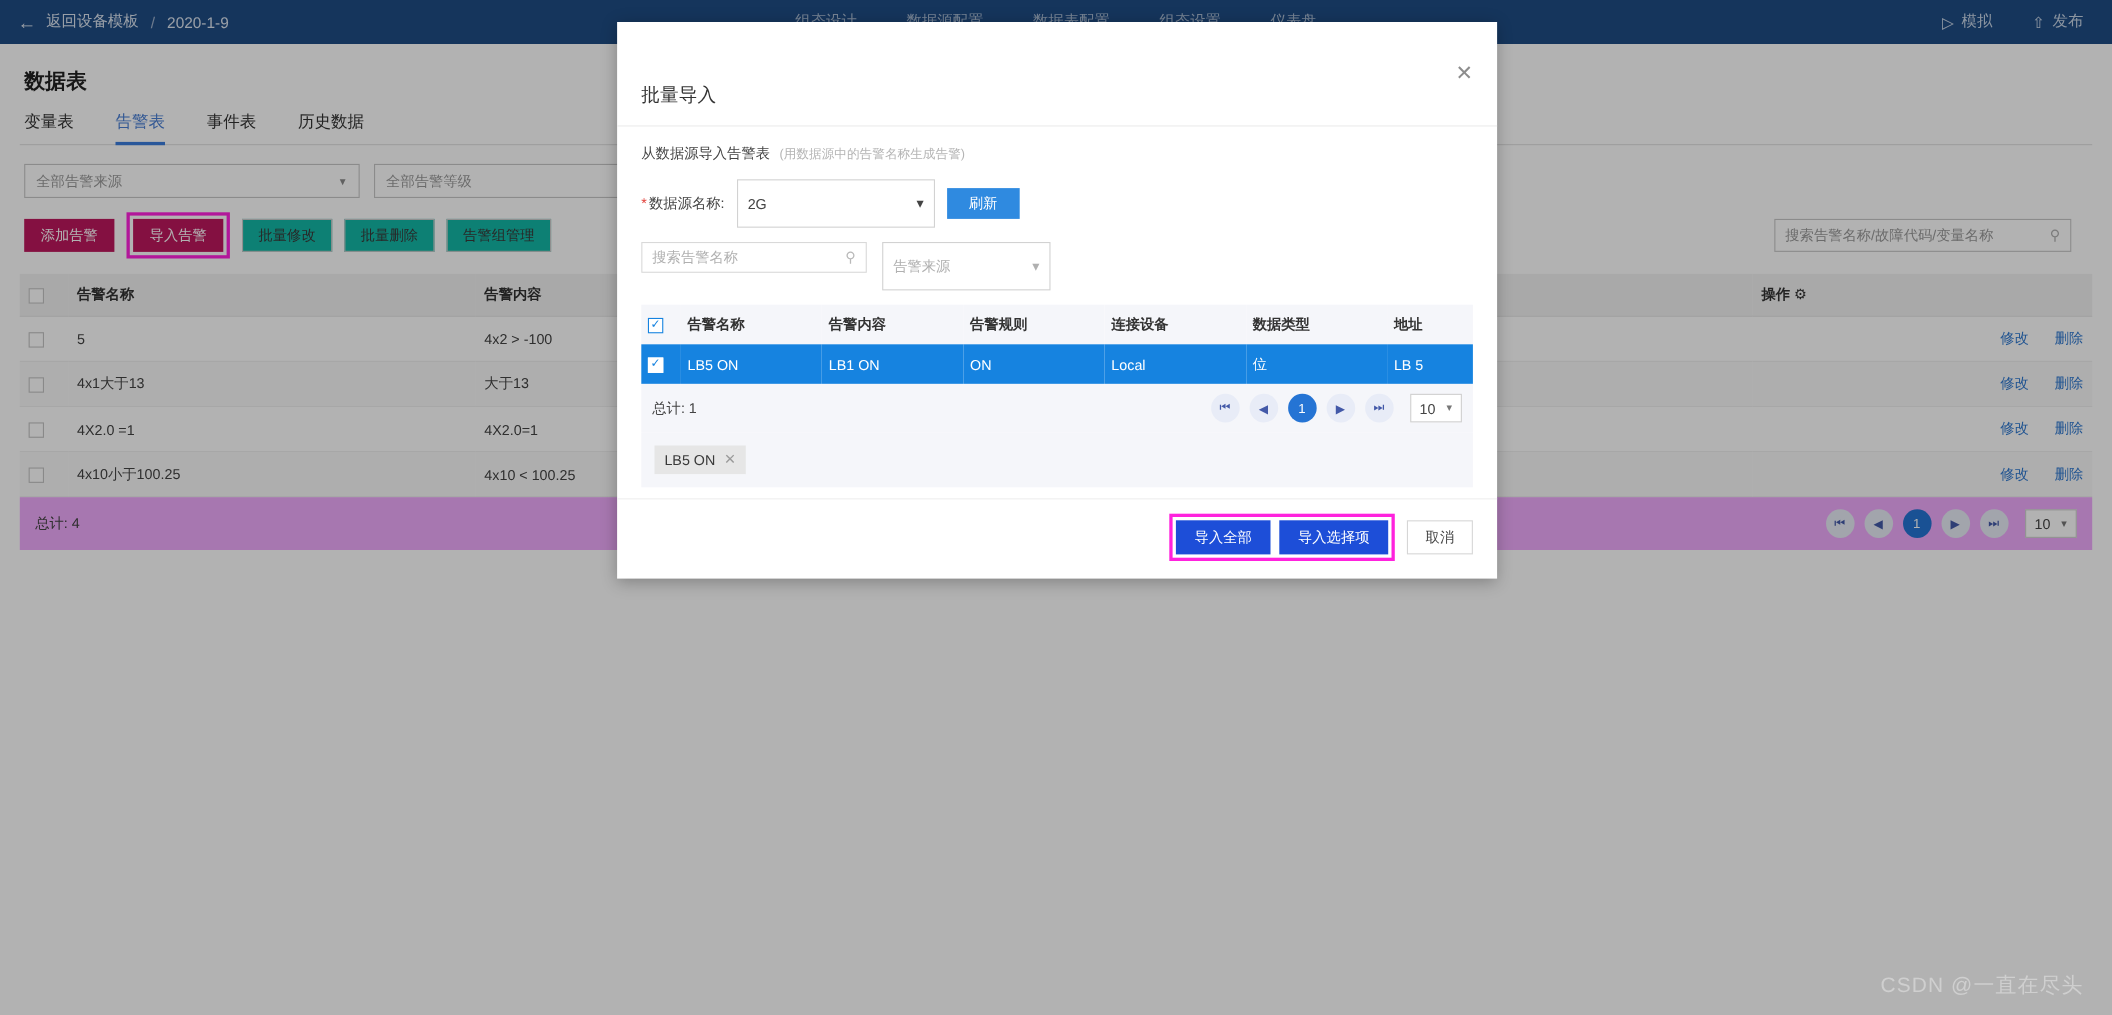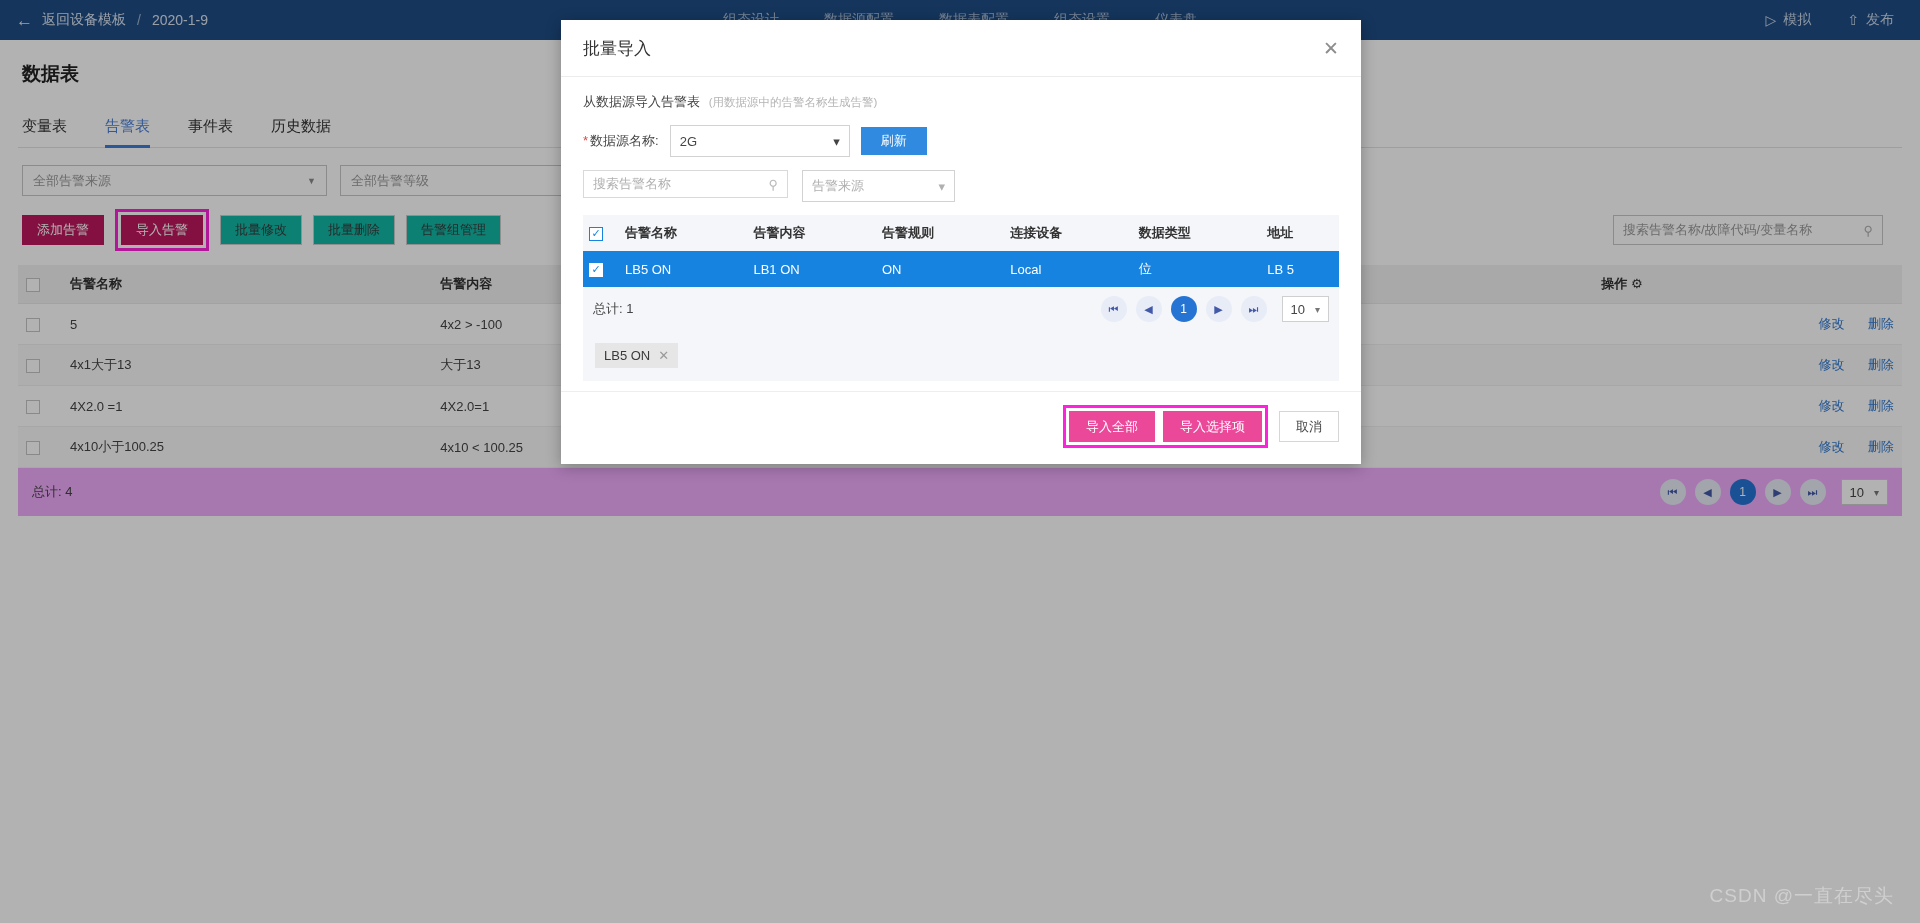--- a/index.html
+++ b/index.html
@@ -50,21 +50,21 @@
   .content { padding: 0 18px; }
   .page-title {
     font-size: 19px; font-weight: bold; color: #222;
     padding: 21px 0 14px 4px;
   }
   .tabs {
     display: flex; gap: 38px; padding-left: 4px;
     border-bottom: 1px solid #e2e2e2;
     font-size: 15px; color: #333;
   }
-  .tab { padding-bottom: 11px; cursor: pointer; position: relative; margin-top: 16px; }
+  .tab { padding-bottom: 11px; cursor: pointer; position: relative; }
   .tab.active { color: #4a7fd4; }
   .tab.active::after {
     content: ""; position: absolute; left: 0; right: 0; bottom: -1px;
     height: 3px; background: #3b7ddd;
   }
 
   .filter-row {
     display: flex; align-items: center; gap: 13px;
     padding: 17px 0 0 4px;
   }
@@ -141,31 +141,31 @@
   
   #modal {
     position: absolute; z-index: 100;
     left: 561px; top: 20px; width: 800px;
     background: #fff; box-shadow: 0 3px 14px rgba(0,0,0,0.28);
   }
   .m-head {
     display: flex; align-items: center;
     padding: 17px 22px 16px 22px; border-bottom: 1px solid #ececec;
   }
-  .m-title { font-size: 17px; color: #333; }
+  .m-title { font-size: 17px; color: #333; margin-top: 38px; }
   .m-close { margin-left: auto; font-size: 19px; color: #8d8d8d; cursor: pointer; line-height: 1; }
   .m-body { padding: 16px 22px 10px 22px; }
   .m-sub { font-size: 13px; color: #444; margin-bottom: 14px; }
   .m-sub .hint { color: #b4b4b4; font-size: 11.5px; margin-left: 5px; }
 
   .ds-row { display: flex; align-items: center; gap: 11px; margin-bottom: 13px; }
   .ds-label { font-size: 13px; color: #444; }
   .ds-label .req { color: #e3453f; margin-right: 2px; }
   .m-sel {
-    height: 32px; border: 1px solid #d2d2d2; background: #fff;
+    height: 44px; border: 1px solid #d2d2d2; background: #fff;
     display: flex; align-items: center; justify-content: space-between;
     padding: 0 9px; font-size: 13px; color: #444;
   }
   #ds-select { width: 180px; }
   .btn-refresh { height: 28px; padding: 0 20px; background: #2f8ae0; color:#fff; font-size: 13px;
      display:inline-flex; align-items:center; justify-content:center; border:none; cursor:pointer; }
 
   .m-filter-row { display: flex; gap: 14px; margin-bottom: 13px; }
   .m-search {
     width: 205px; height: 28px; border: 1px solid #d9d9d9; background: #fff;
@@ -201,21 +201,21 @@
     padding: 5px 9px;
   }
   .tag .x { color: #9a9a9a; cursor: pointer; font-size: 13px; }
 
   .m-actions {
     display: flex; align-items: center; justify-content: flex-end;
     gap: 11px; padding: 13px 22px 16px 22px; border-top: 1px solid #eee;
   }
   .btn-m { height: 31px; padding: 0 16px; font-size: 13px;
     display: inline-flex; align-items: center; justify-content: center; cursor: pointer; border: 1px solid transparent; }
-  .btn-blue { background: #ec4899; color: #fff; }
+  .btn-blue { background: #1d4ed8; color: #fff; }
   .btn-white { background: #fff; color: #444; border-color: #d6d6d6; }
 
   .watermark {
     position: absolute; right: 26px; bottom: 14px; z-index: 60;
     color: #cfcfcf; font-size: 19px; letter-spacing: 1px;
   }
 </style>
 </head>
 <body>
 

